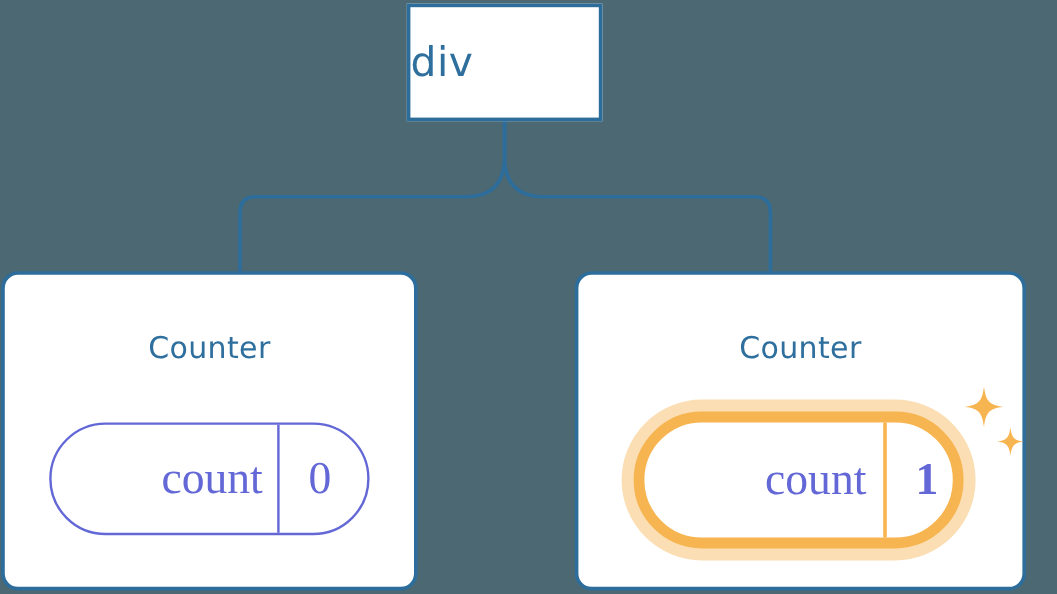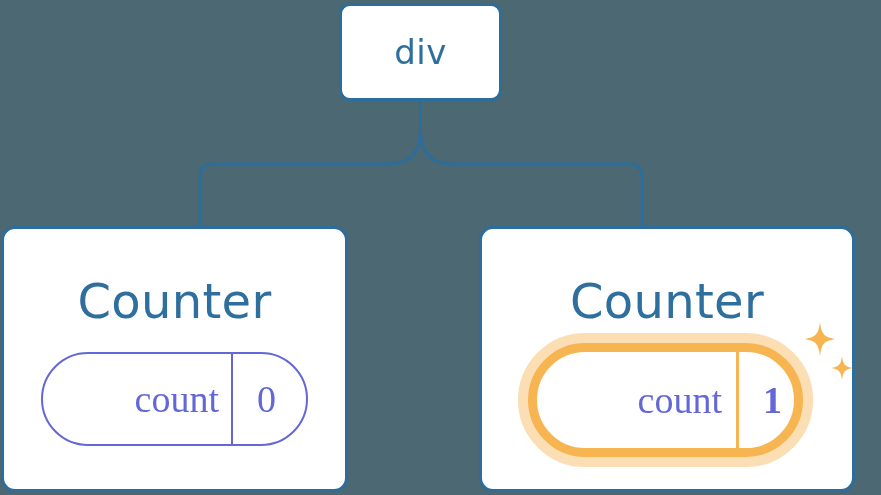--- a/index.html
+++ b/index.html
@@ -31,24 +31,23 @@
   
   .node-root {
     position: absolute;
     left: 339px;
     top: 3px;
     width: 163px;
     height: 98px;
     box-sizing: border-box;
     background: #ffffff;
     border: 3px solid #2c6d9c;
-    border-radius: 11px;
+    border-radius: 0;
     display: flex;
     align-items: center;
-    justify-content: center;
   }
   .node-root-label {
     font-size: 34px;
     color: #2e6f9e;
     letter-spacing: 0.5px;
     line-height: 1;
   }
 
   
   .card {
@@ -60,21 +59,21 @@
   }
   .card-left  { left: 1px;   top: 226px; width: 347px; height: 266px; }
   .card-right { left: 479px; top: 226px; width: 376px; height: 266px; }
 
   .card-title {
     position: absolute;
     left: 0;
     right: 0;
     top: 48px;
     text-align: center;
-    font-size: 48px;
+    font-size: 25px;
     color: #2e6f9e;
     line-height: 1;
     letter-spacing: 0.3px;
   }
 
   
   .pill {
     position: absolute;
     box-sizing: border-box;
     display: flex;

